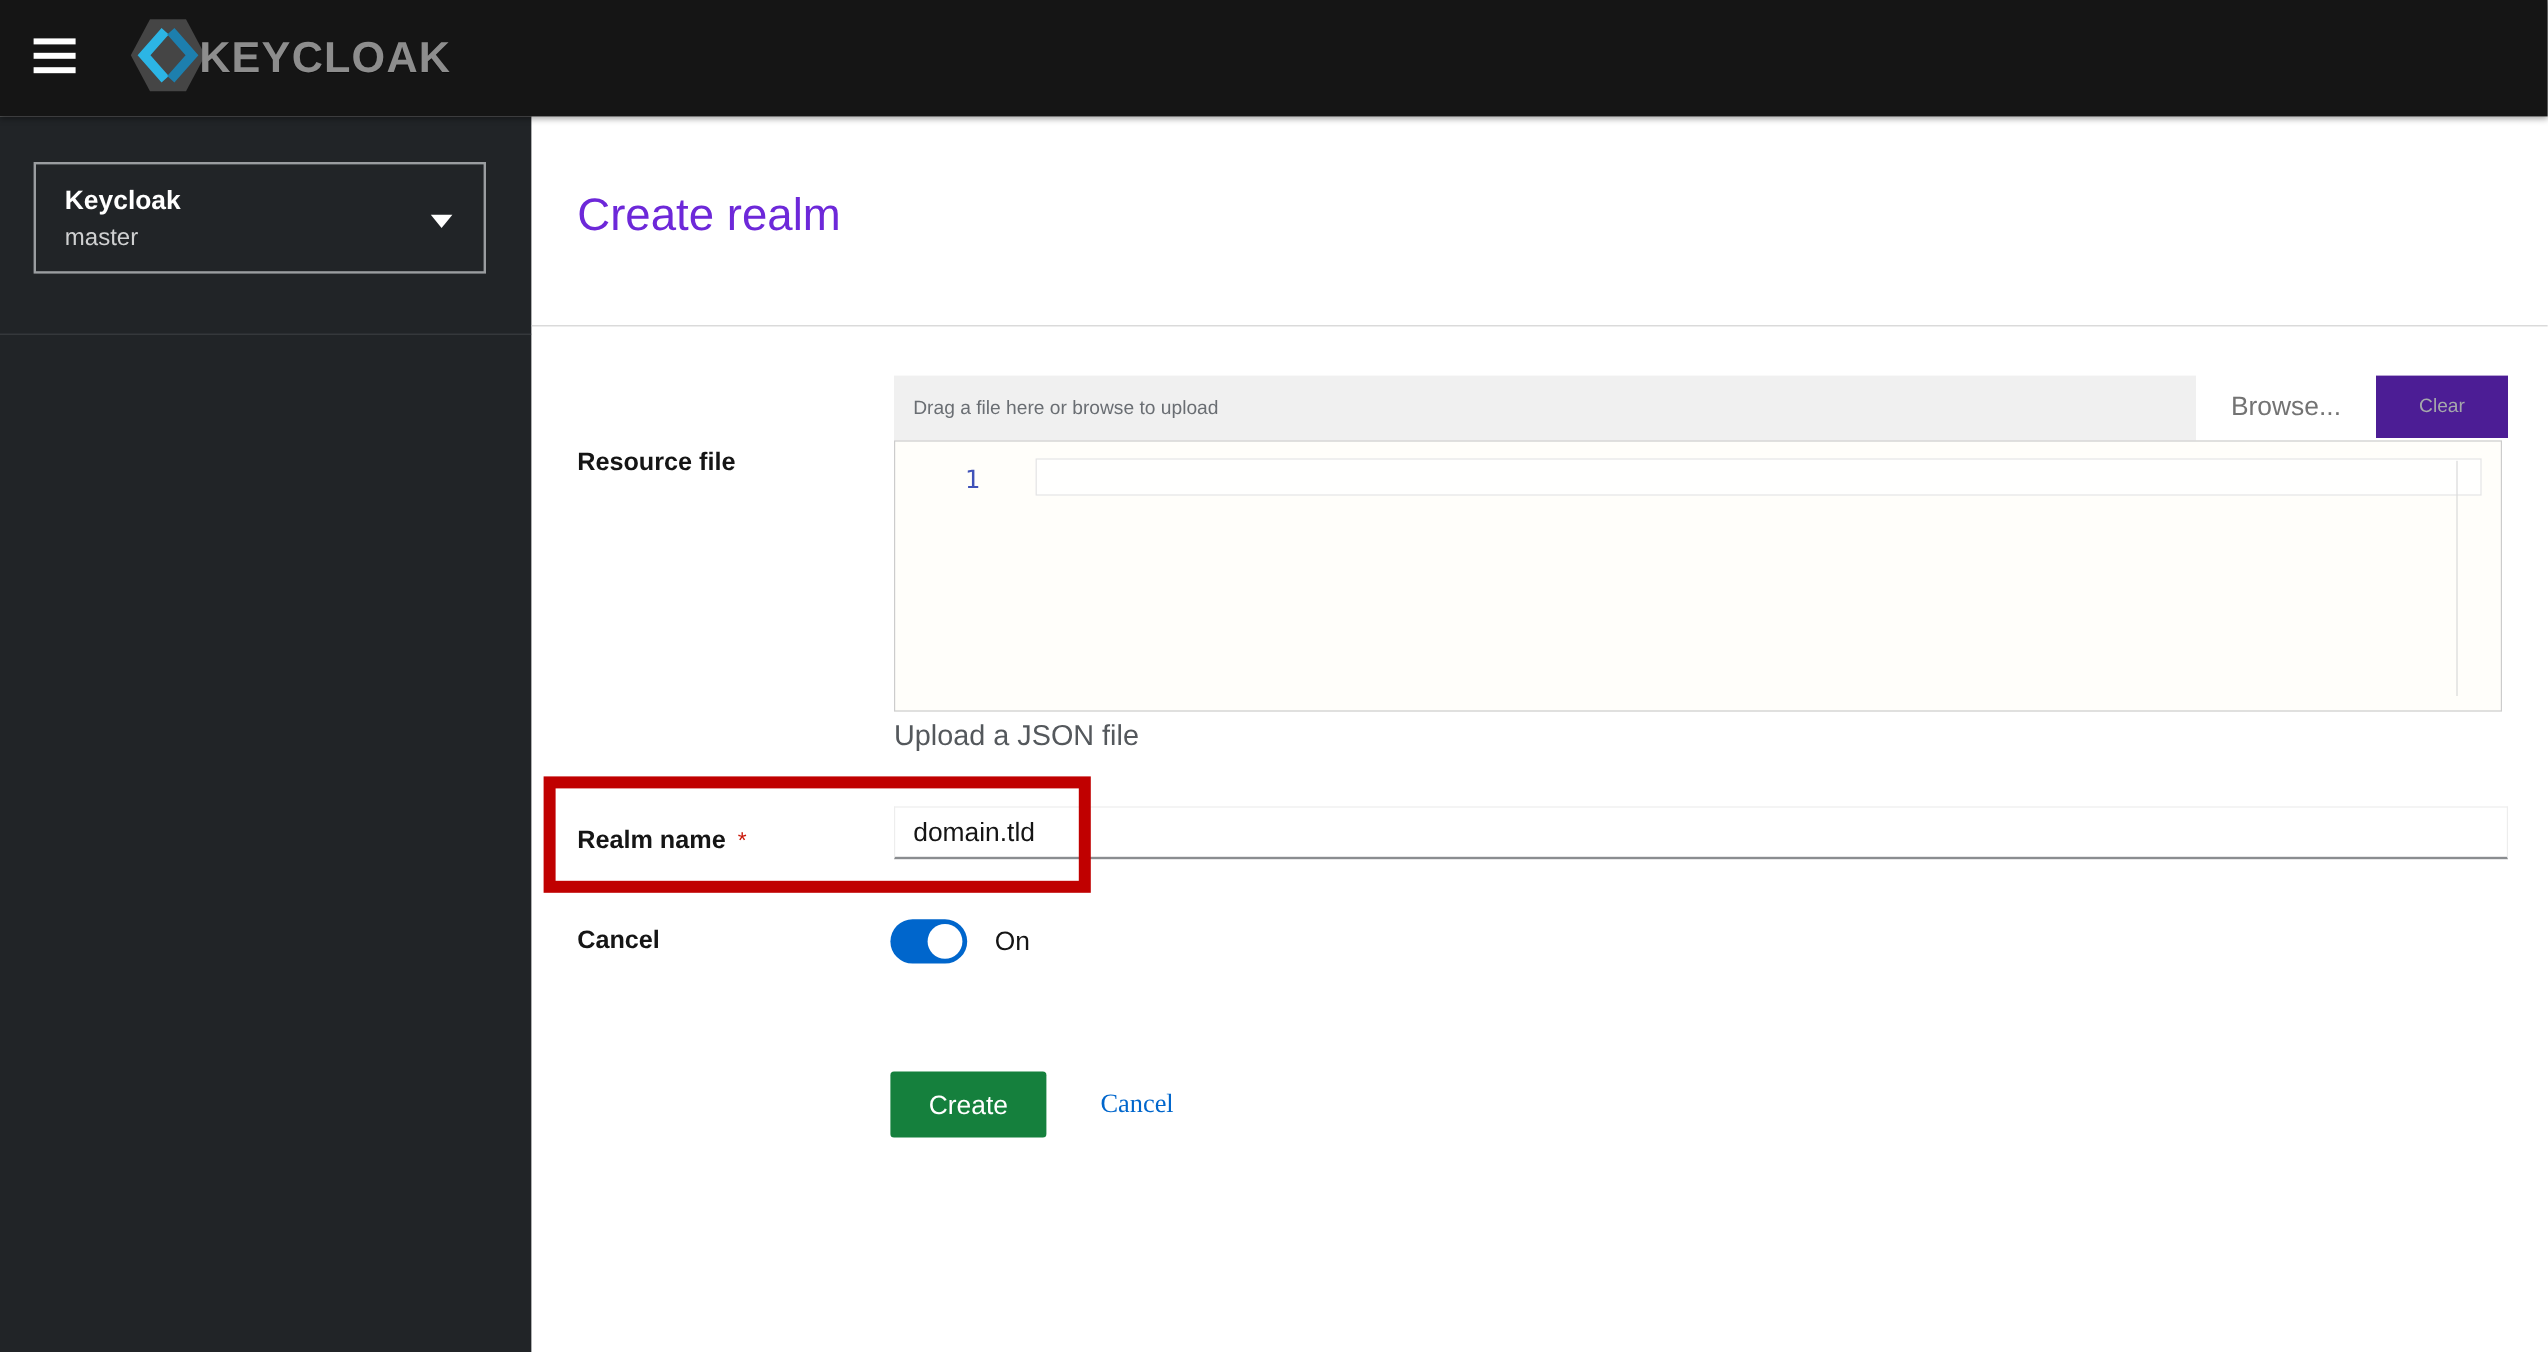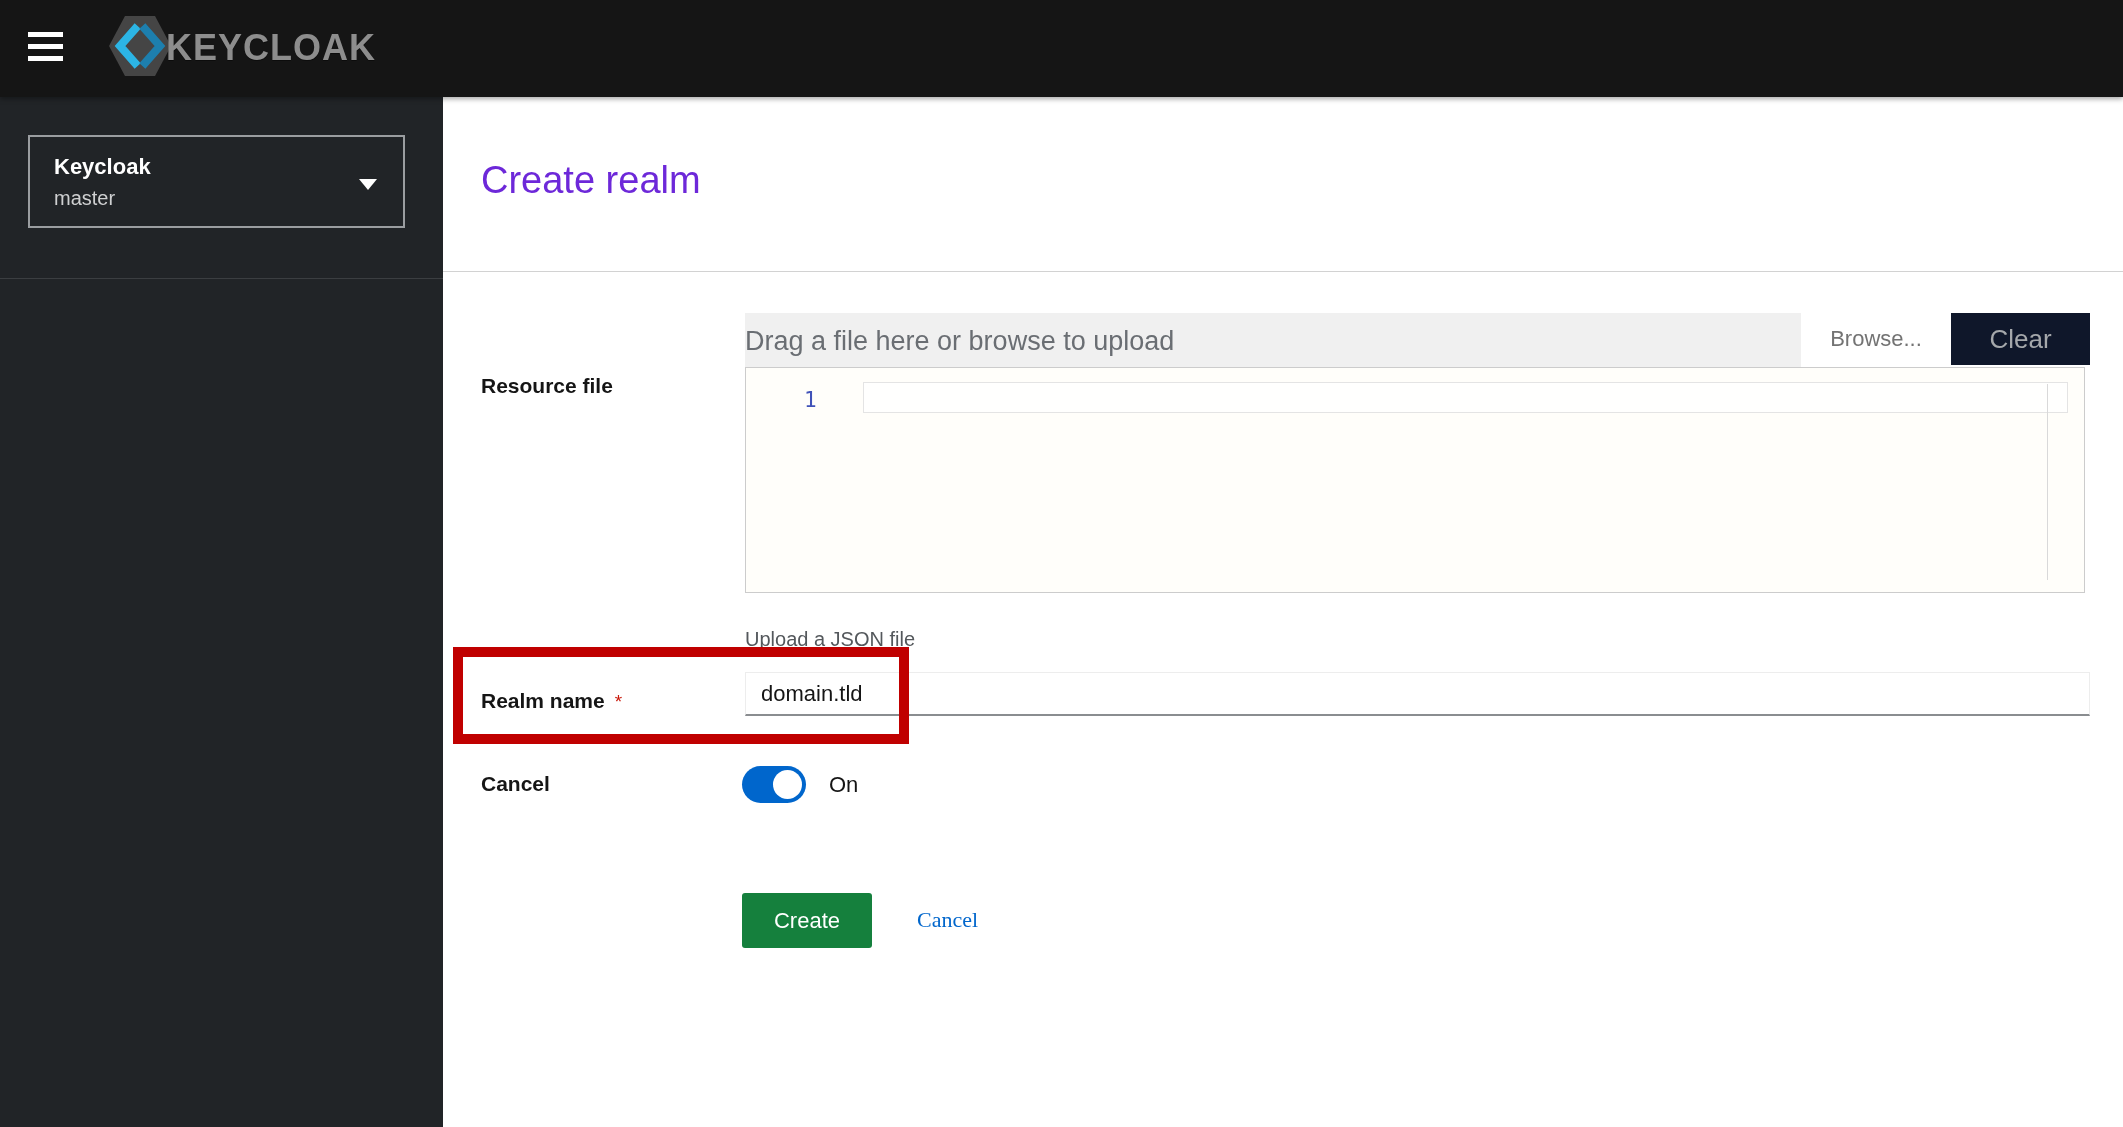--- a/index.html
+++ b/index.html
@@ -94,35 +94,35 @@
   .required { color: #c9190b; font-size: 19px; margin-left: 10px; font-weight: 400; }
 
   .upload-row {
     position: absolute; left: 302px; top: 216px;
     width: 1345px; height: 52px;
     display: flex;
   }
   .upload-input {
     flex: 1; height: 56px;
     background: #f0f0f0; border: none;
-    font-size: 27px; color: #151515;
-    outline: none;
+    font-size: 16px; color: #151515;
+    padding-left: 16px; outline: none;
     font-family: "Liberation Sans", sans-serif;
   }
   .upload-input::placeholder { color: #6a6e73; opacity: 1; }
   .btn-browse {
     width: 150px; height: 52px;
     background: #ffffff; border: none; cursor: pointer;
     font-size: 22px; color: #737373;
     font-family: "Liberation Sans", sans-serif;
   }
   .btn-clear {
-    width: 139px; height: 52px;
-    background: #0f172a; border: none;
-    font-size: 26px; color: #a5a8ab;
+    width: 110px; height: 52px;
+    background: #4c1d95; border: none;
+    font-size: 16px; color: #a5a8ab;
     font-family: "Liberation Sans", sans-serif;
   }
 
   .code-editor {
     position: absolute; left: 302px; top: 270px;
     width: 1340px; height: 226px;
     border: 1px solid #cccccc;
     background: #fffefa;
     cursor: text;
   }
@@ -135,21 +135,21 @@
     position: absolute; left: 117px; top: 14px;
     width: 1205px; height: 31px;
     border: 1px solid #e4e4e4; background: #fffffe;
   }
   .editor-vline {
     position: absolute; left: 1301px; top: 16px;
     width: 1px; height: 196px; background: #d9d9d9;
   }
   .helper-text {
     position: absolute; left: 302px; top: 503px;
-    font-size: 20px; color: #54585c; margin-top: 28px;
+    font-size: 24px; color: #54585c;
   }
 
   .text-input {
     position: absolute; left: 302px; top: 575px;
     width: 1345px; height: 44px;
     background: #ffffff;
     border: 1px solid #ededed;
     border-bottom: 2px solid #8a8d90;
     font-size: 22px; color: #151515;
     padding-left: 15px; outline: none;

